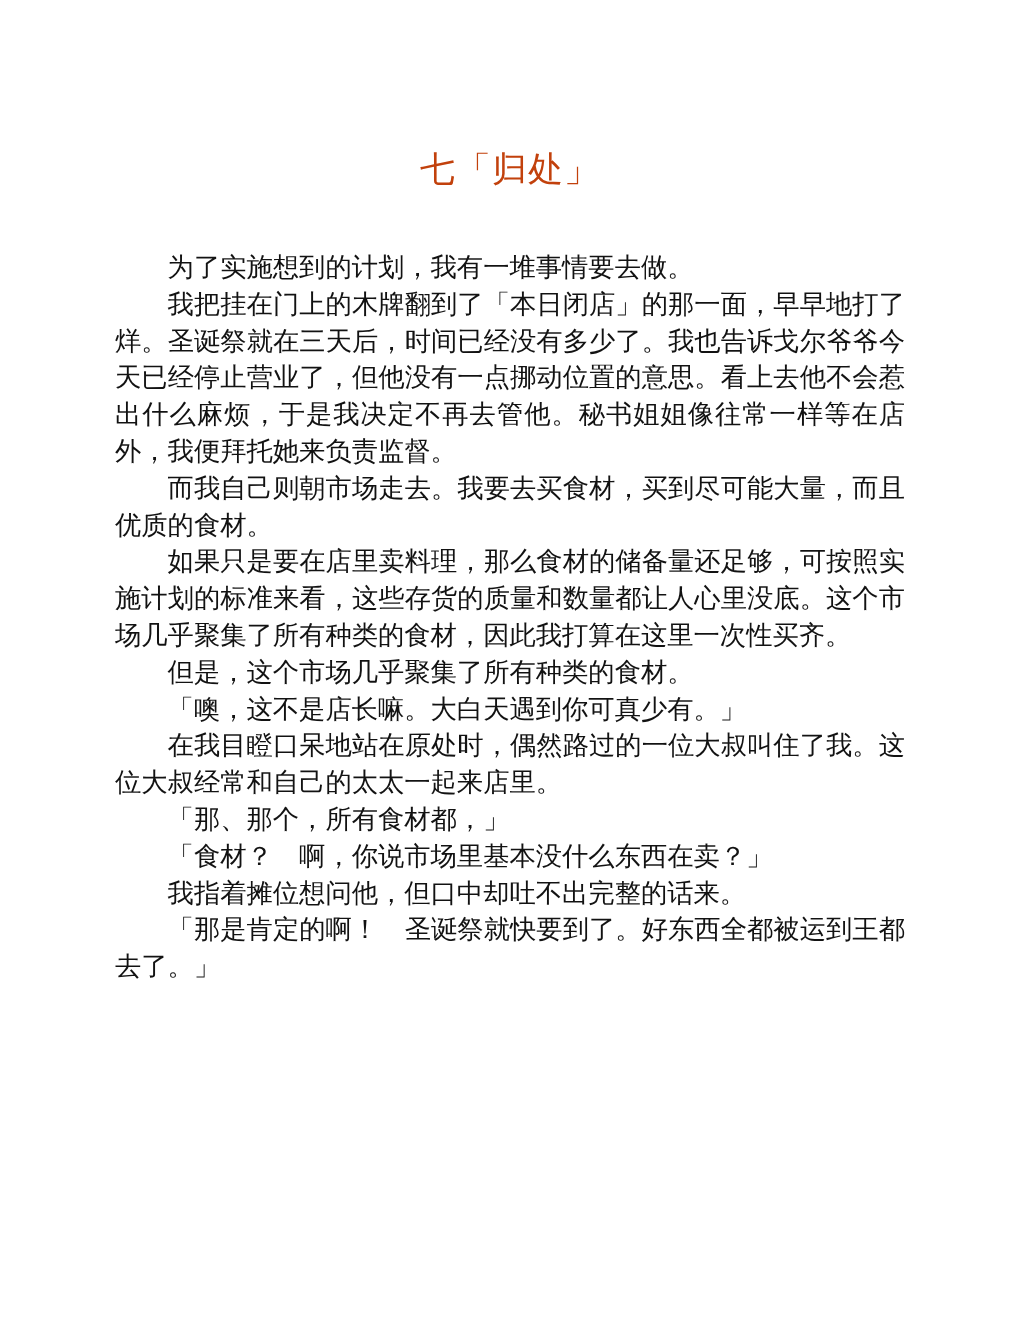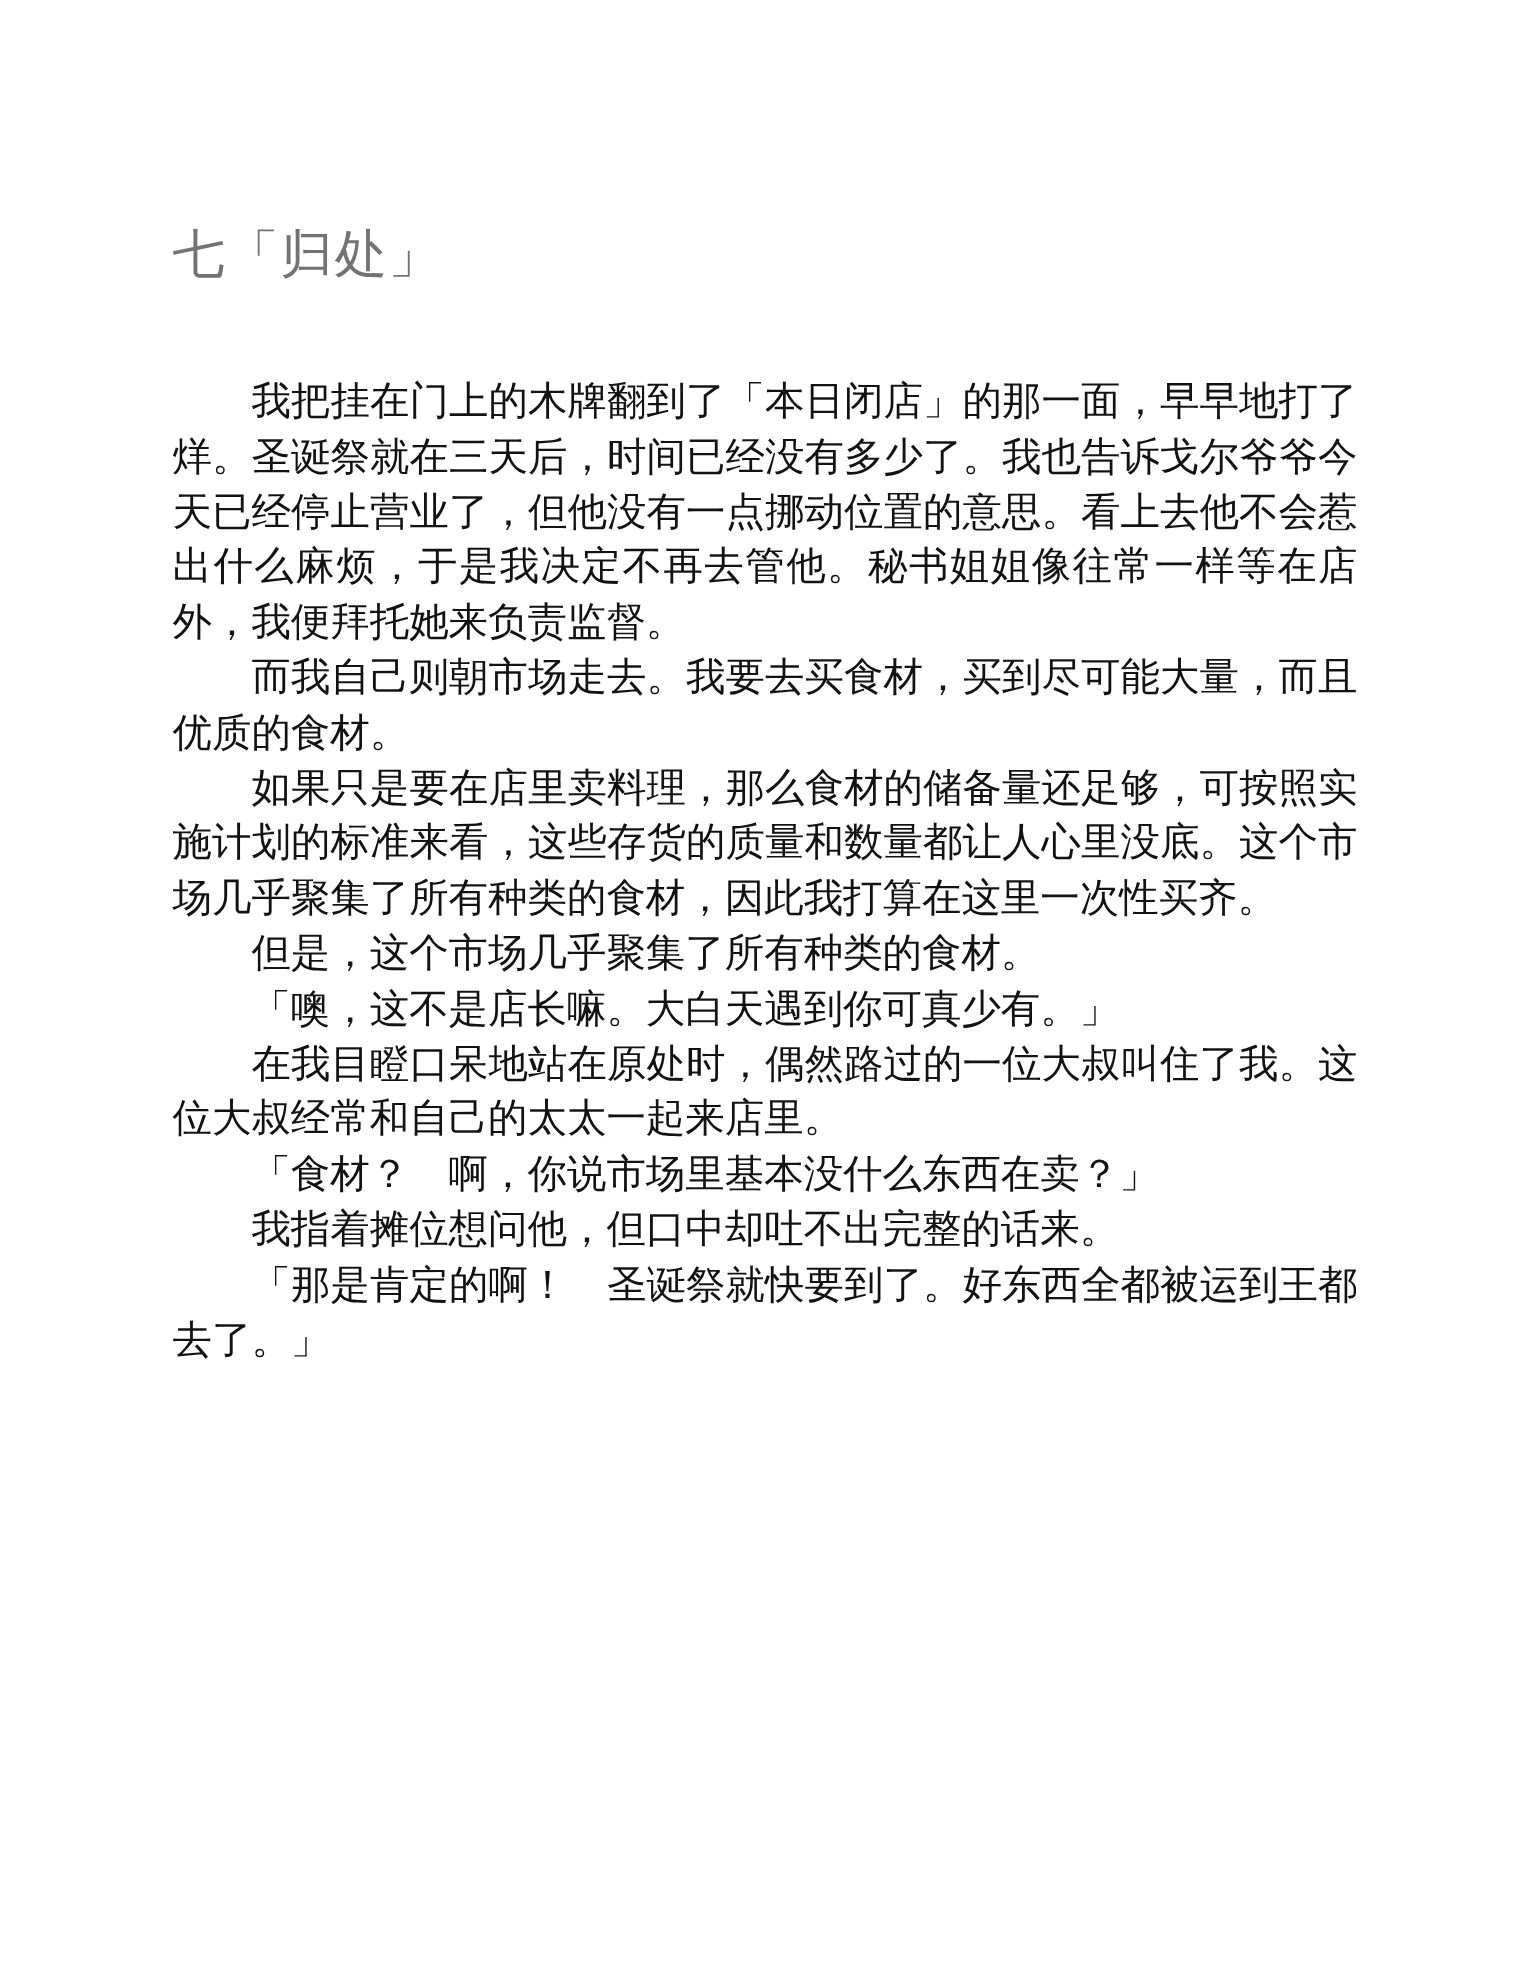--- a/index.html
+++ b/index.html
@@ -18,45 +18,48 @@
       width: 1020px;
       height: 1320px;
       box-sizing: border-box;
       background: #ffffff;
       padding: 148px 115px 0 115px;
       overflow: hidden;
     }
     .chapter-title {
       font-size: 35px;
       font-weight: normal;
+      text-align: center;
       line-height: 44px;
       margin: 0 0 58px 0;
       letter-spacing: 1px;
-      color: #737373;
+      color: #c2410c;
     }
     .body-text p {
       font-size: 26.3px;
       line-height: 36.8px;
       margin: 0;
       padding: 0;
       text-indent: 2em;
       text-align: justify;
       color: #121212;
       font-kerning: none;
     }
   </style>
 </head>
 <body>
 
 <div class="page">
   <h1 class="chapter-title">七「归处」</h1>
   <div class="body-text">
+      <p>为了实施想到的计划，我有一堆事情要去做。</p>
       <p>我把挂在门上的木牌翻到了「本日闭店」的那一面，早早地打了烊。圣诞祭就在三天后，时间已经没有多少了。我也告诉戈尔爷爷今天已经停止营业了，但他没有一点挪动位置的意思。看上去他不会惹出什么麻烦，于是我决定不再去管他。秘书姐姐像往常一样等在店外，我便拜托她来负责监督。</p>
       <p>而我自己则朝市场走去。我要去买食材，买到尽可能大量，而且优质的食材。</p>
       <p>如果只是要在店里卖料理，那么食材的储备量还足够，可按照实施计划的标准来看，这些存货的质量和数量都让人心里没底。这个市场几乎聚集了所有种类的食材，因此我打算在这里一次性买齐。</p>
       <p>但是，这个市场几乎聚集了所有种类的食材。</p>
       <p>「噢，这不是店长嘛。大白天遇到你可真少有。」</p>
       <p>在我目瞪口呆地站在原处时，偶然路过的一位大叔叫住了我。这位大叔经常和自己的太太一起来店里。</p>
+      <p>「那、那个，所有食材都，」</p>
       <p>「食材？　啊，你说市场里基本没什么东西在卖？」</p>
       <p>我指着摊位想问他，但口中却吐不出完整的话来。</p>
       <p>「那是肯定的啊！　圣诞祭就快要到了。好东西全都被运到王都去了。」</p>
     </div>
 </div>
 
 </body></html>

